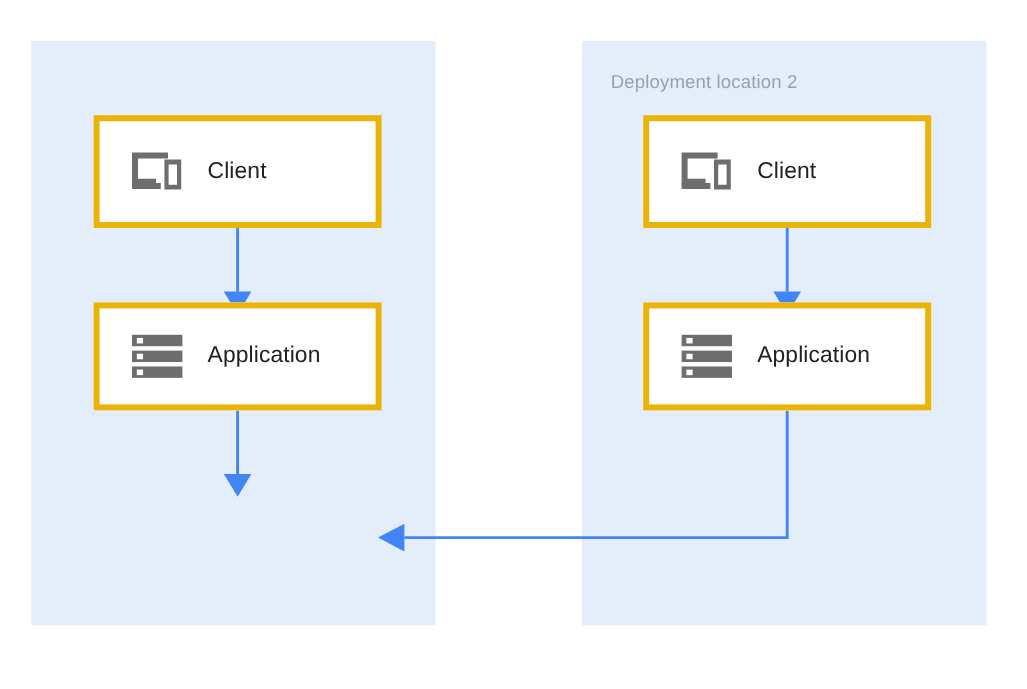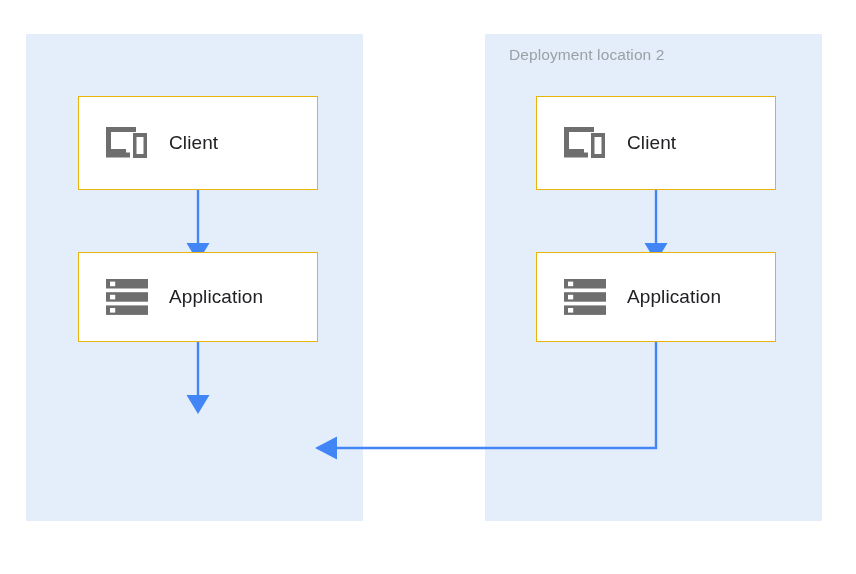--- a/index.html
+++ b/index.html
@@ -20,21 +20,21 @@
     position:absolute;
     font-size:15.5px;
     color:#9aa0a6;
     letter-spacing:.1px;
     white-space:nowrap;
   }
 
   .node{
     position:absolute;
     background:#ffffff;
-    border:1px solid #eab308;
+    border:5px solid #eab308;
     box-sizing:border-box;
     display:flex;
     align-items:center;
     justify-content:flex-start;
   }
   .node-icon{
     flex:0 0 auto;
     margin-left:22px;
     margin-right:16px;
     width:52px;height:44px;
@@ -53,21 +53,21 @@
   }
 </style>
 </head>
 <body>
 
 <div id="canvas">
 
   <div class="zone" style="left:26px;top:34px;width:337px;height:487px;"></div>
 
   <div class="zone" style="left:485px;top:34px;width:337px;height:487px;"></div>
-  <div class="zone-label" style="left:509px;top:46px;">Deployment location 2</div>
+  <div class="zone-label" style="left:509px;top:60px;">Deployment location 2</div>
 
   <svg class="edges" viewBox="0 0 856 574" xmlns="http://www.w3.org/2000/svg">
 
     <g>
       <path d="M 198 190 L 198 243" stroke="#4285f4" stroke-width="2.4" fill="none"></path>
       <path d="M 186.5 243 L 209.5 243 L 198 262 Z" fill="#4285f4"></path>
     </g>
 
     <g>
       <path d="M 198 342 L 198 395" stroke="#4285f4" stroke-width="2.4" fill="none"></path>

